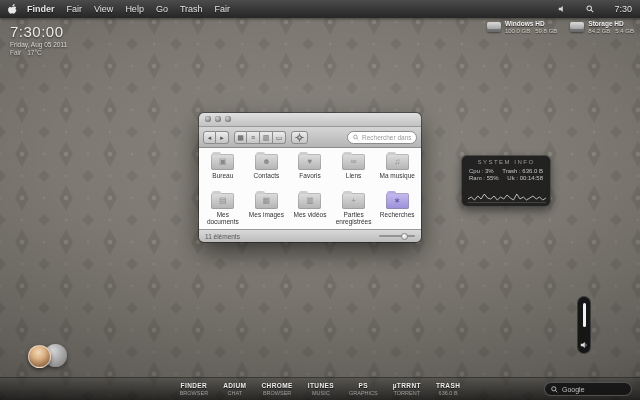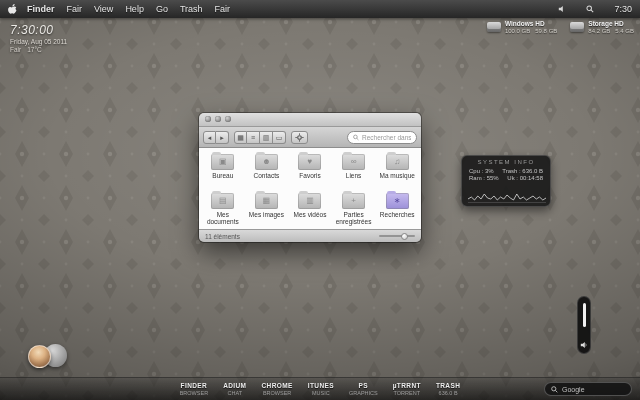--- a/index.html
+++ b/index.html
@@ -24,21 +24,21 @@
     text-shadow:0 1px 1px rgba(0,0,0,0.6);
   }
   .apple{display:flex;align-items:center;margin-right:4px;}
   .menu-item{padding:0 6px;white-space:nowrap;}
   .menu-item.bold{font-weight:bold;}
   .menu-right{margin-left:auto;display:flex;align-items:center;gap:20px;}
 
   
   .clock-widget{position:absolute;left:10px;top:23px;z-index:5;color:#eceae6;
     text-shadow:0 1px 2px rgba(0,0,0,0.65);}
-  .clock-time{font-size:12px;letter-spacing:0.5px;font-style:italic;}
+  .clock-time{font-size:15px;letter-spacing:0.5px;}
   .clock-date{font-size:6.5px;color:#ddd9d3;margin-top:1px;}
   .clock-weather{font-size:6.5px;color:#d2cec8;margin-top:1px;display:flex;gap:6px;}
 
   
   .drives{position:absolute;top:20px;right:6px;display:flex;gap:13px;z-index:5;}
   .drive{display:flex;align-items:center;gap:4px;}
   .drive-icon{width:14px;height:10px;border-radius:2px;
     background:linear-gradient(#dadada,#8e8e8e);
     box-shadow:inset 0 -3px 0 rgba(0,0,0,0.28),0 1px 2px rgba(0,0,0,0.45);}
   .drive-name{font-size:6.5px;font-weight:bold;color:#f3f3f3;

